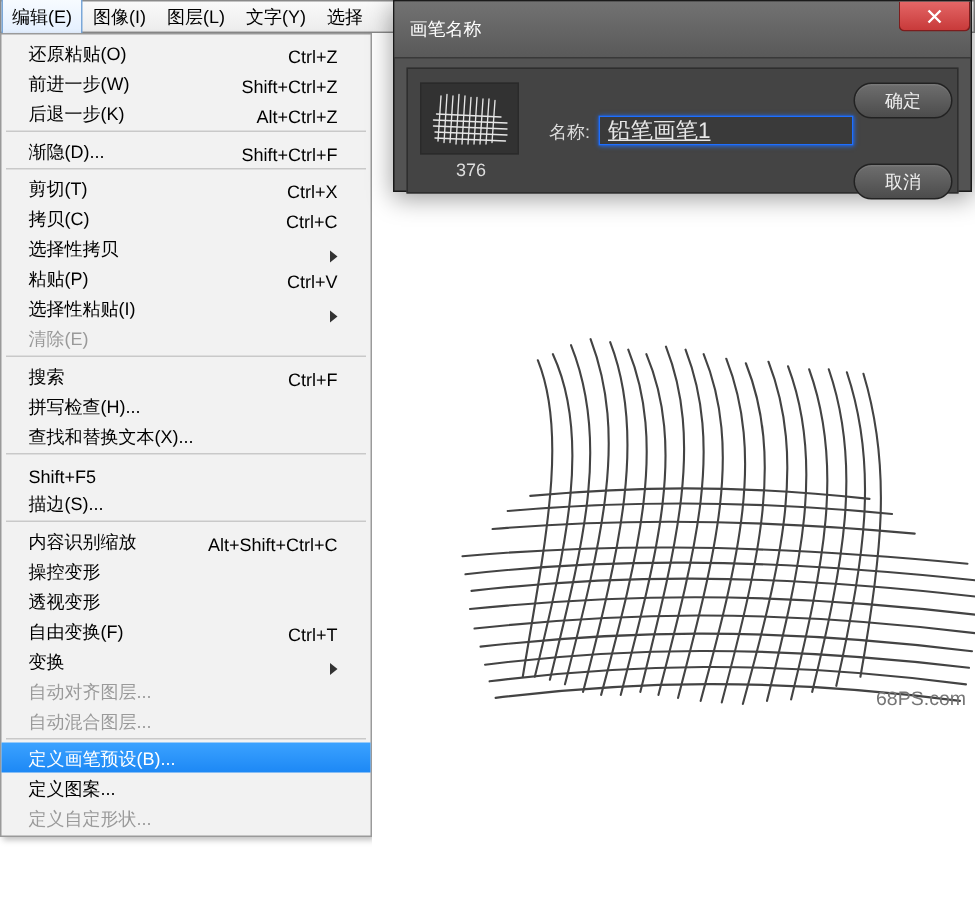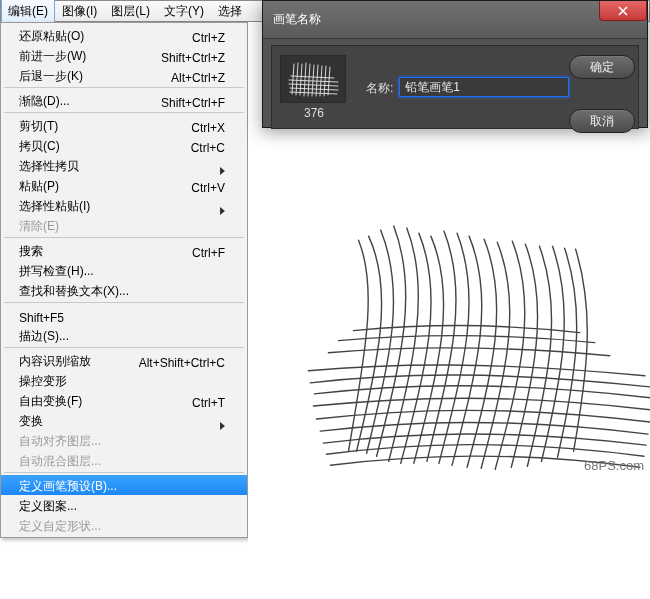--- a/index.html
+++ b/index.html
@@ -153,23 +153,24 @@
     margin-left: 18px;
     flex: 1;
   }
   .name-row label { color: #ddd; font-size: 12px; margin-right: 6px; }
   .name-input {
     flex: 1; max-width: 170px;
     background: #3a3a3a;
     border: 1px solid #1e6fff;
     box-shadow: 0 0 3px #1e6fff;
     color: #e7e7e7;
-    font-size: 12px;
+    font-size: 15px;
     padding: 2px 5px;
     height: 20px;
+    text-decoration: underline;
   }
 
   .dlg-btn {
     position: absolute; right: 12px;
     width: 66px; height: 24px;
     border-radius: 12px;
     border: 1px solid #222;
     background: linear-gradient(#6e6e6e, #4c4c4c);
     color: #eee; font-size: 12px;
     display: flex; align-items: center; justify-content: center;
@@ -249,20 +250,23 @@
     <div class="dd-row">
       <span class="label">描边(S)...</span>
     </div>
     <div class="dd-sep"></div>
     <div class="dd-row">
       <span class="label">内容识别缩放</span>
       <span class="shortcut">Alt+Shift+Ctrl+C</span>
     </div>
     <div class="dd-row">
       <span class="label">操控变形</span>
+    </div>
+    <div class="dd-row">
+      <span class="label">透视变形</span>
     </div>
     <div class="dd-row">
       <span class="label">自由变换(F)</span>
       <span class="shortcut">Ctrl+T</span>
     </div>
     <div class="dd-row">
       <span class="label">变换</span>
       <span class="arrow"></span>
     </div>
     <div class="dd-row disabled">

